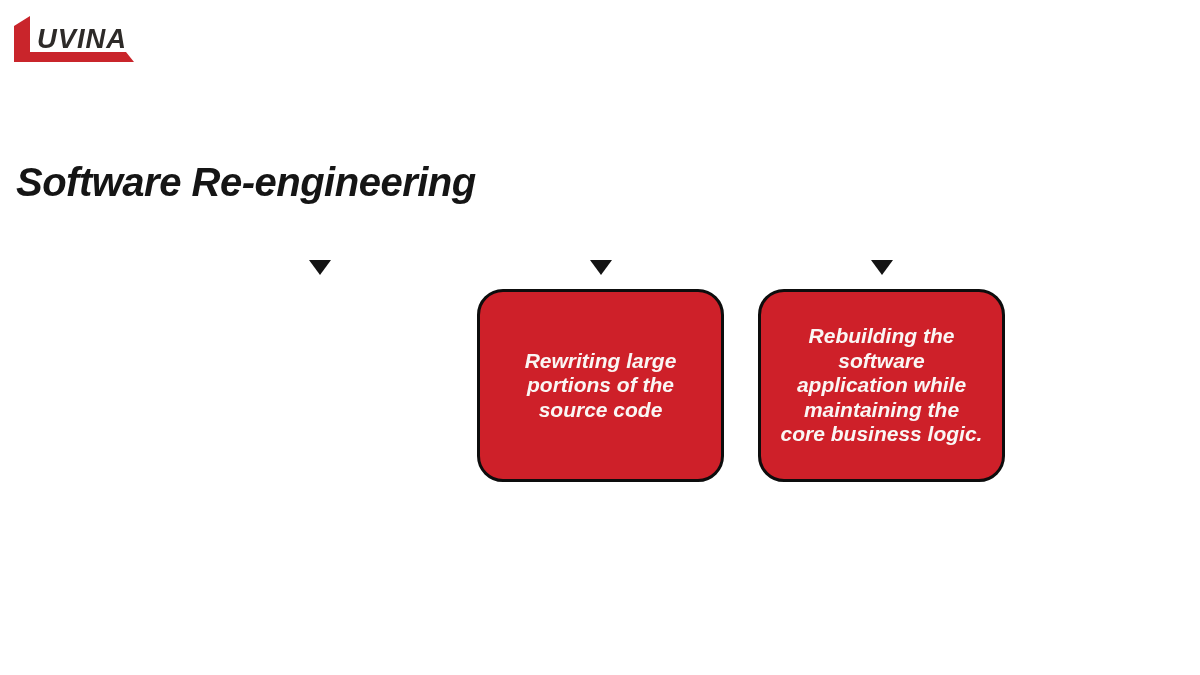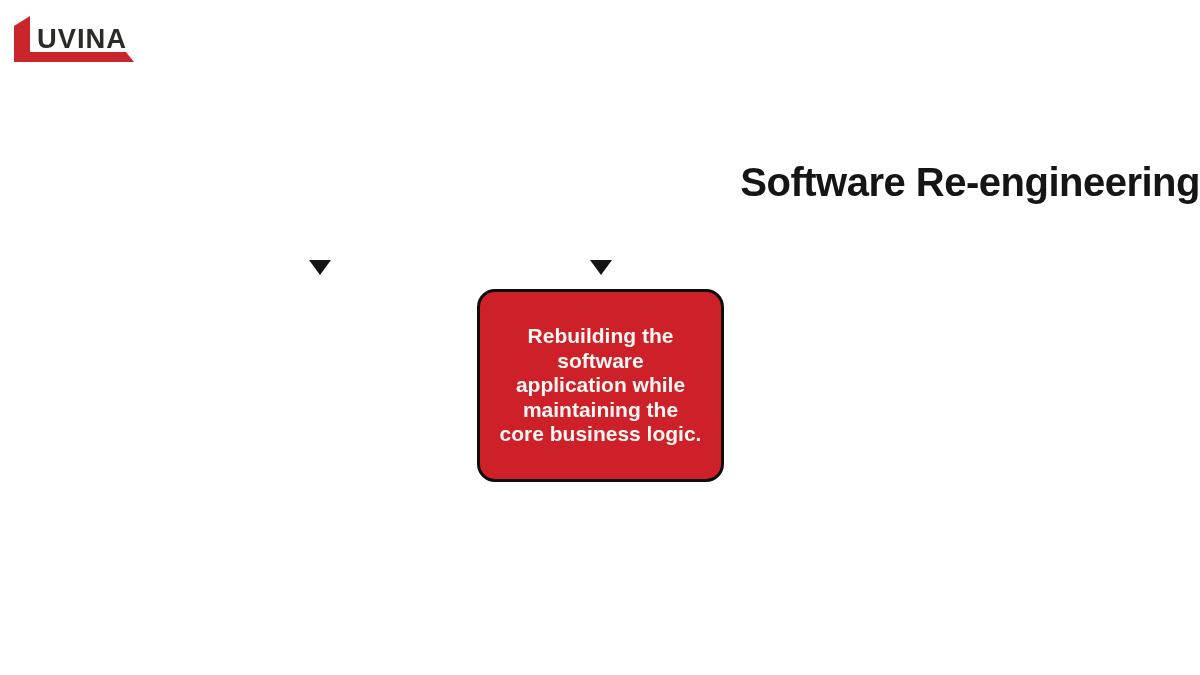--- a/index.html
+++ b/index.html
@@ -2,52 +2,53 @@
 <html style="--page-bg: #ffffff; --title-color: #151515; --arrow: #141414; --box-red: #CE2029; --box-border: #0d0d0d; --box-text: #faf6f4; --logo-mark: #C9252B; --logo-text: #2D2A28;"><head>
 <meta charset="utf-8">
 <style>
   * { margin: 0; padding: 0; box-sizing: border-box; }
   html, body {
     width: 1200px; height: 675px;
     background: #ffffff;
     font-family: "Liberation Sans", sans-serif;
     overflow: hidden;
   }
-  .stage { position: relative; width: 1200px; height: 578px; background: var(--page-bg, #fff); }
+  .stage { position: relative; width: 1200px; height: 578px; background: var(--page-bg, #fff); font-style: italic; }
 
   
   .logo { position: absolute; left: 12px; top: 10px; width: 140px; height: 58px; }
 
   
   .title {
     position: absolute; top: 158px; left: 0; width: 100%;
-    text-align: right;
+    text-align: left;
     font-size: 40px; font-weight: 700; letter-spacing: -0.5px;
     color: var(--title-color, #151515);
     line-height: 48px;
+    padding-left: 16px;
   }
 
   
   .row {
     position: absolute; left: 196px; top: 260px;
     display: flex; gap: 34px;
   }
   .col { width: 247px; display: flex; flex-direction: column; align-items: center; }
   .tri {
     width: 0; height: 0;
     border-left: 11px solid transparent;
     border-right: 11px solid transparent;
     border-top: 15px solid var(--arrow, #151515);
     margin-bottom: 14px;
   }
   .box {
     width: 247px; height: 193px;
     background: var(--box-red, #CE2029);
     border: 3px solid var(--box-border, #0d0d0d);
-    border-radius: 18px;
+    border-radius: 26px;
     display: flex; align-items: center; justify-content: center;
     text-align: center;
     color: var(--box-text, #faf7f5);
     font-weight: 700; font-size: 21px; line-height: 24.5px;
     white-space: pre-line;
     padding: 0 10px;
   }
 </style>
 </head>
 <body>
@@ -62,20 +63,26 @@
   </div>
 
   <div class="title">Software Re-engineering</div>
 
   <div class="row">
 
     <div class="col">
       <div class="tri"></div>
     </div>
 
+    <div class="col">
+      <div class="tri"></div>
+      <div class="box">Rewriting large
+portions of the
+source code</div>
+    </div>
 
     <div class="col">
       <div class="tri"></div>
       <div class="box">Rebuilding the
 software
 application while
 maintaining the
 core business logic.</div>
     </div>
 

